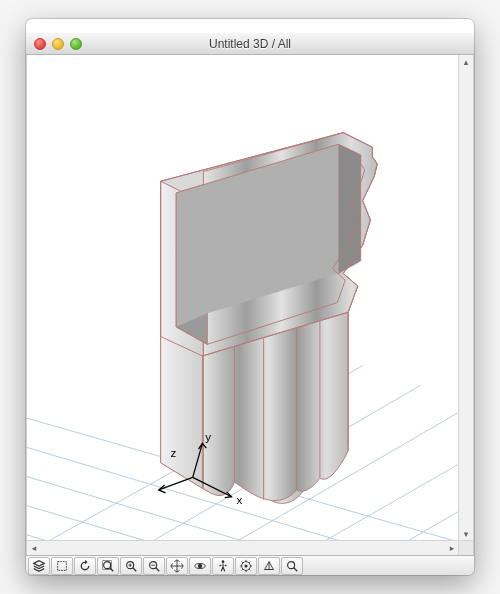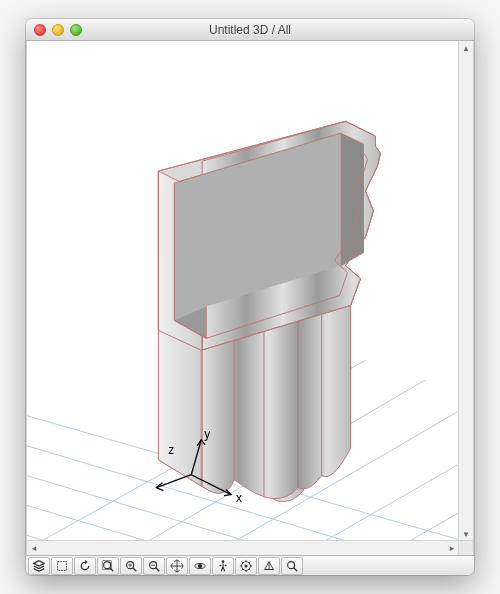--- a/index.html
+++ b/index.html
@@ -23,20 +23,21 @@
     flex-direction: column;
     position: relative;
   }
   .titlebar {
     height: 22px;
     background: linear-gradient(#f7f7f7, #d9d9d9);
     border-bottom: 1px solid #b5b5b5;
     display: flex;
     align-items: center;
     position: relative;
+    margin-top: 14px;
   }
   .traffic {
     display: flex;
     gap: 6px;
     padding-left: 8px;
   }
   .tl-btn {
     width: 12px; height: 12px; border-radius: 50%;
     border: 1px solid rgba(0,0,0,0.25);
     position: relative;

